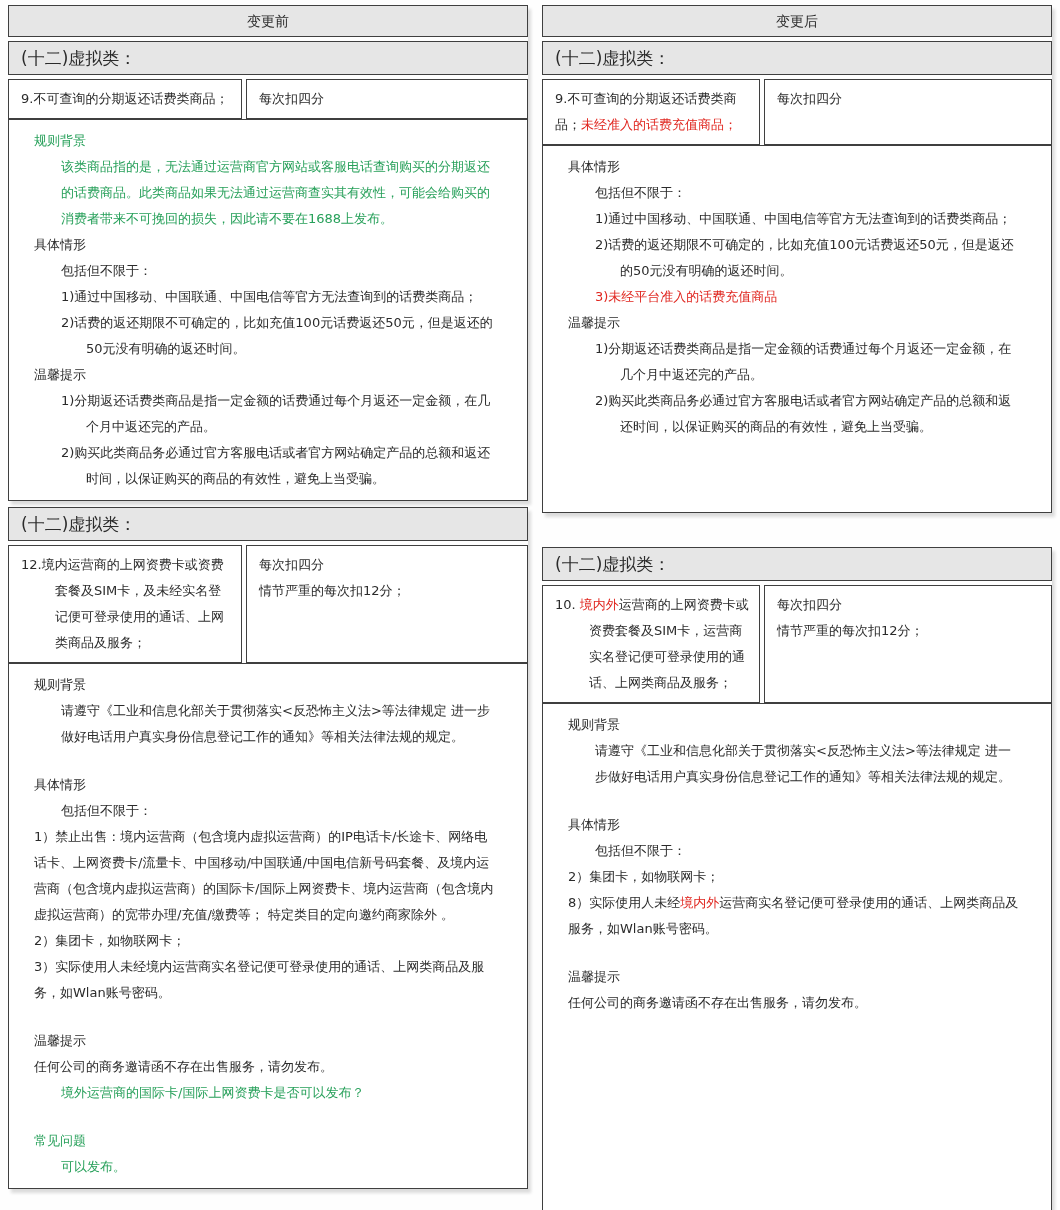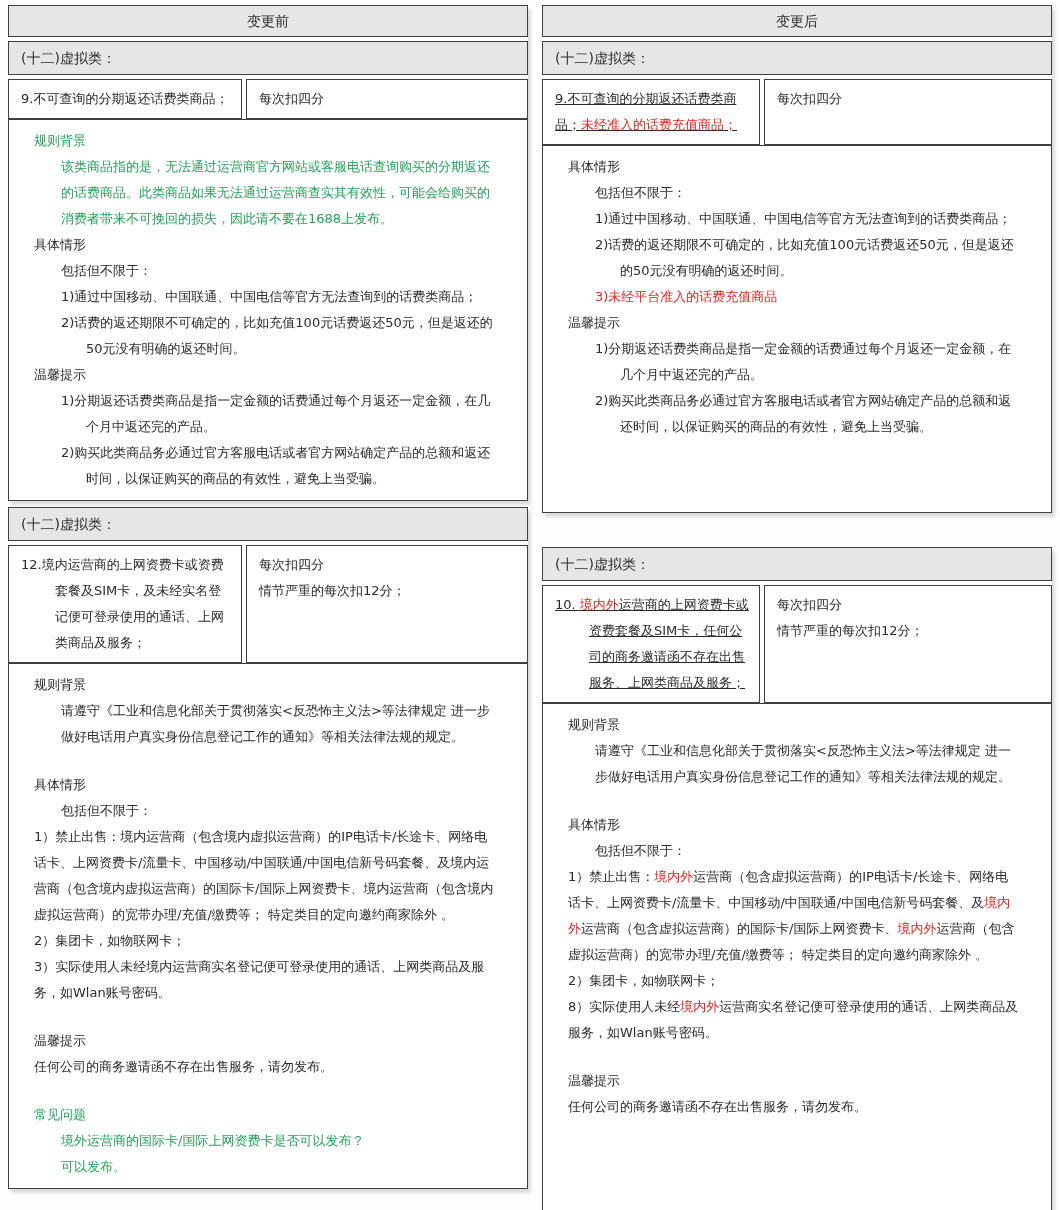--- a/index.html
+++ b/index.html
@@ -15,27 +15,27 @@
   .col-right{width:510px;gap:28px;}
   .tbl{display:flex;flex-direction:column;box-shadow:3px 4px 3px #dcdcdc;margin-bottom:6px;}
   .row{border:1.5px solid var(--border,#3f3f3f);margin-bottom:4px;background:#fff;}
   .row:last-child{margin-bottom:0;}
   .hdr{
     background:var(--header_bg,#e6e6e6);
     text-align:center;line-height:30px;height:30px;font-size:14px;
   }
   .cat{
     background:var(--header_bg,#e6e6e6);
-    line-height:26px;padding:3px 12px;font-size:14px;
+    line-height:26px;padding:3px 12px;font-size:17px;
   }
   .rulerow{display:flex;}
   .rulerow .cell{border:1.5px solid var(--border,#3f3f3f);background:#fff;}
   .rulerow .c1{padding:6px 10px 6px 12px;box-sizing:border-box;}
   .col-left .c1{width:234px;}
-  .col-right .c1{width:218px;text-decoration:underline;}
+  .col-right .c1{width:218px;}
   .rulerow .c2{flex:1;margin-left:4px;padding:6px 10px 6px 12px;}
   .detail{padding:8px 32px 8px 25px;}
   .detail.t1{min-height:350px;}
   .detail.t2{min-height:498px;}
   .blk{line-height:26px;}
   .i1{padding-left:27px;}
   .i1h{padding-left:52px;text-indent:-25px;}
   .hang24{padding-left:24px;text-indent:-24px;}
   .hang34{padding-left:34px;text-indent:-34px;}
   .gap{margin-top:22px;}
@@ -85,22 +85,22 @@
       <div class="row detail t2">
           <div class="blk i0"><span>规则背景</span></div>
           <div class="blk i1"><span>请遵守《工业和信息化部关于贯彻落实&lt;反恐怖主义法&gt;等法律规定 进一步做好电话用户真实身份信息登记工作的通知》等相关法律法规的规定。</span></div>
           <div class="blk i0 gap"><span>具体情形</span></div>
           <div class="blk i1"><span>包括但不限于：</span></div>
           <div class="blk i0"><span>1）禁止出售：境内运营商（包含境内虚拟运营商）的IP电话卡/长途卡、网络电话卡、上网资费卡/流量卡、中国移动/中国联通/中国电信新号码套餐、及境内运营商（包含境内虚拟运营商）的国际卡/国际上网资费卡、境内运营商（包含境内虚拟运营商）的宽带办理/充值/缴费等； 特定类目的定向邀约商家除外 。</span></div>
           <div class="blk i0"><span>2）集团卡，如物联网卡；</span></div>
           <div class="blk i0"><span>3）实际使用人未经境内运营商实名登记便可登录使用的通话、上网类商品及服务，如Wlan账号密码。</span></div>
           <div class="blk i0 gap"><span>温馨提示</span></div>
           <div class="blk i0"><span>任何公司的商务邀请函不存在出售服务，请勿发布。</span></div>
+          <div class="blk i1 c-green"><span>境外运营商的国际卡/国际上网资费卡是否可以发布？</span></div>
           <div class="blk i0 gap c-green"><span>常见问题</span></div>
-          <div class="blk i1 c-green"><span>境外运营商的国际卡/国际上网资费卡是否可以发布？</span></div>
           <div class="blk i1 c-green"><span>可以发布。</span></div>
         </div>
     </div>
   </div>
 
   <div class="col col-right">
     <div class="tbl">
       <div class="row hdr">变更后</div>
       <div class="row cat">(十二)虚拟类：</div>
       <div class="rulerow">
@@ -119,33 +119,32 @@
           <div class="blk i1 c-red"><span>3)未经平台准入的话费充值商品</span></div>
           <div class="blk i0"><span>温馨提示</span></div>
           <div class="blk i1h"><span>1)分期返还话费类商品是指一定金额的话费通过每个月返还一定金额，在几个月中返还完的产品。</span></div>
           <div class="blk i1h"><span>2)购买此类商品务必通过官方客服电话或者官方网站确定产品的总额和返还时间，以保证购买的商品的有效性，避免上当受骗。</span></div>
         </div>
     </div>
     <div class="tbl">
       <div class="row cat">(十二)虚拟类：</div>
       <div class="rulerow">
         <div class="cell c1">
-            <div class="blk hang34"><span>10. </span><span class="c-red">境内外</span><span>运营商的上网资费卡或资费套餐及SIM卡，任何公司的商务邀请函不存在出售服务、上网类商品及服务；</span></div>
+            <div class="blk hang34"><span>10. </span><span class="c-red">境内外</span><span>运营商的上网资费卡或资费套餐及SIM卡，运营商实名登记便可登录使用的通话、上网类商品及服务；</span></div>
           </div>
         <div class="cell c2">
             <div class="blk i0"><span>每次扣四分</span></div>
             <div class="blk i0"><span>情节严重的每次扣12分；</span></div>
           </div>
       </div>
       <div class="row detail t2">
           <div class="blk i0"><span>规则背景</span></div>
           <div class="blk i1"><span>请遵守《工业和信息化部关于贯彻落实&lt;反恐怖主义法&gt;等法律规定 进一步做好电话用户真实身份信息登记工作的通知》等相关法律法规的规定。</span></div>
           <div class="blk i0 gap"><span>具体情形</span></div>
           <div class="blk i1"><span>包括但不限于：</span></div>
-          <div class="blk i0"><span>1）禁止出售：</span><span class="c-red">境内外</span><span>运营商（包含虚拟运营商）的IP电话卡/长途卡、网络电话卡、上网资费卡/流量卡、中国移动/中国联通/中国电信新号码套餐、及</span><span class="c-red">境内外</span><span>运营商（包含虚拟运营商）的国际卡/国际上网资费卡、</span><span class="c-red">境内外</span><span>运营商（包含虚拟运营商）的宽带办理/充值/缴费等； 特定类目的定向邀约商家除外 。</span></div>
           <div class="blk i0"><span>2）集团卡，如物联网卡；</span></div>
           <div class="blk i0"><span>8）实际使用人未经</span><span class="c-red">境内外</span><span>运营商实名登记便可登录使用的通话、上网类商品及服务，如Wlan账号密码。</span></div>
           <div class="blk i0 gap"><span>温馨提示</span></div>
           <div class="blk i0"><span>任何公司的商务邀请函不存在出售服务，请勿发布。</span></div>
         </div>
     </div>
   </div>
 
 </div>
 

